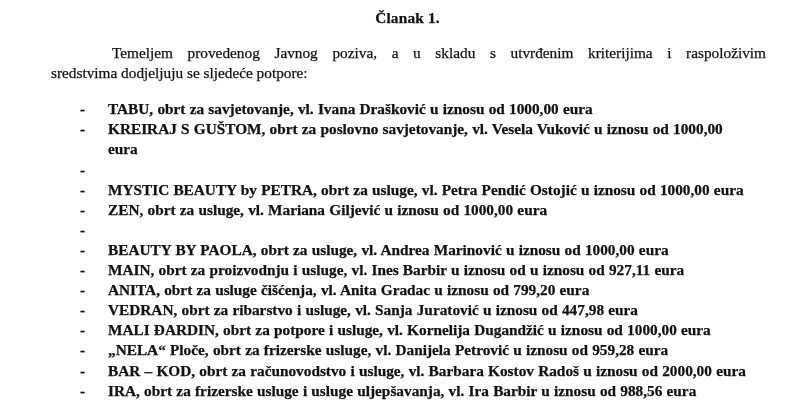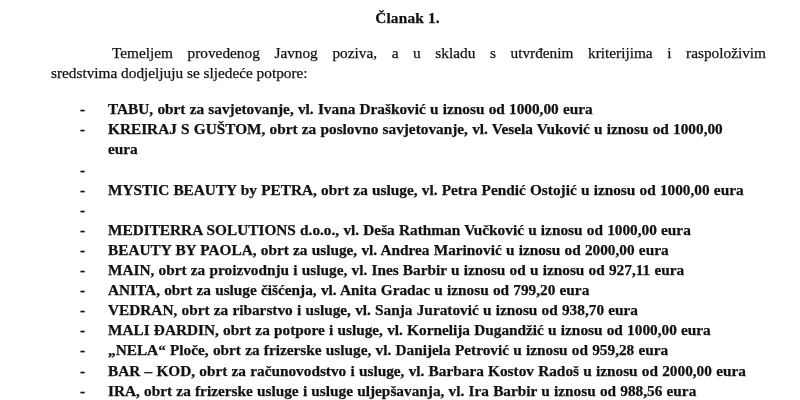--- a/index.html
+++ b/index.html
@@ -84,40 +84,40 @@
       </div>
       <div class="item">
         <span class="dash">-</span>
       </div>
       <div class="item">
         <span class="dash">-</span>
         <span class="text">MYSTIC BEAUTY by PETRA, obrt za usluge, vl. Petra Pendić Ostojić u iznosu od 1000,00 eura</span>
       </div>
       <div class="item">
         <span class="dash">-</span>
+        <span class="text">ZEN, obrt za usluge, vl. Mariana Giljević u iznosu od 1000,00 eura</span>
       </div>
       <div class="item">
         <span class="dash">-</span>
-        <span class="text">MEDITERRA SOLUTIONS d.o.o., vl. Deša Rathman Vučković u iznosu od 1000,00 eura</span>
       </div>
       <div class="item">
         <span class="dash">-</span>
-        <span class="text">BEAUTY BY PAOLA, obrt za usluge, vl. Andrea Marinović u iznosu od 2000,00 eura</span>
+        <span class="text">BEAUTY BY PAOLA, obrt za usluge, vl. Andrea Marinović u iznosu od 1000,00 eura</span>
       </div>
       <div class="item">
         <span class="dash">-</span>
         <span class="text">MAIN, obrt za proizvodnju i usluge, vl. Ines Barbir u iznosu od u iznosu od 927,11 eura</span>
       </div>
       <div class="item">
         <span class="dash">-</span>
         <span class="text">ANITA, obrt za usluge čišćenja, vl. Anita Gradac u iznosu od 799,20 eura</span>
       </div>
       <div class="item">
         <span class="dash">-</span>
-        <span class="text">VEDRAN, obrt za ribarstvo i usluge, vl. Sanja Juratović u iznosu od 938,70 eura</span>
+        <span class="text">VEDRAN, obrt za ribarstvo i usluge, vl. Sanja Juratović u iznosu od 447,98 eura</span>
       </div>
       <div class="item">
         <span class="dash">-</span>
         <span class="text">MALI ĐARDIN, obrt za potpore i usluge, vl. Kornelija Dugandžić u iznosu od 1000,00 eura</span>
       </div>
       <div class="item">
         <span class="dash">-</span>
         <span class="text">„NELA“ Ploče, obrt za frizerske usluge, vl. Danijela Petrović u iznosu od 959,28 eura</span>
       </div>
       <div class="item">

